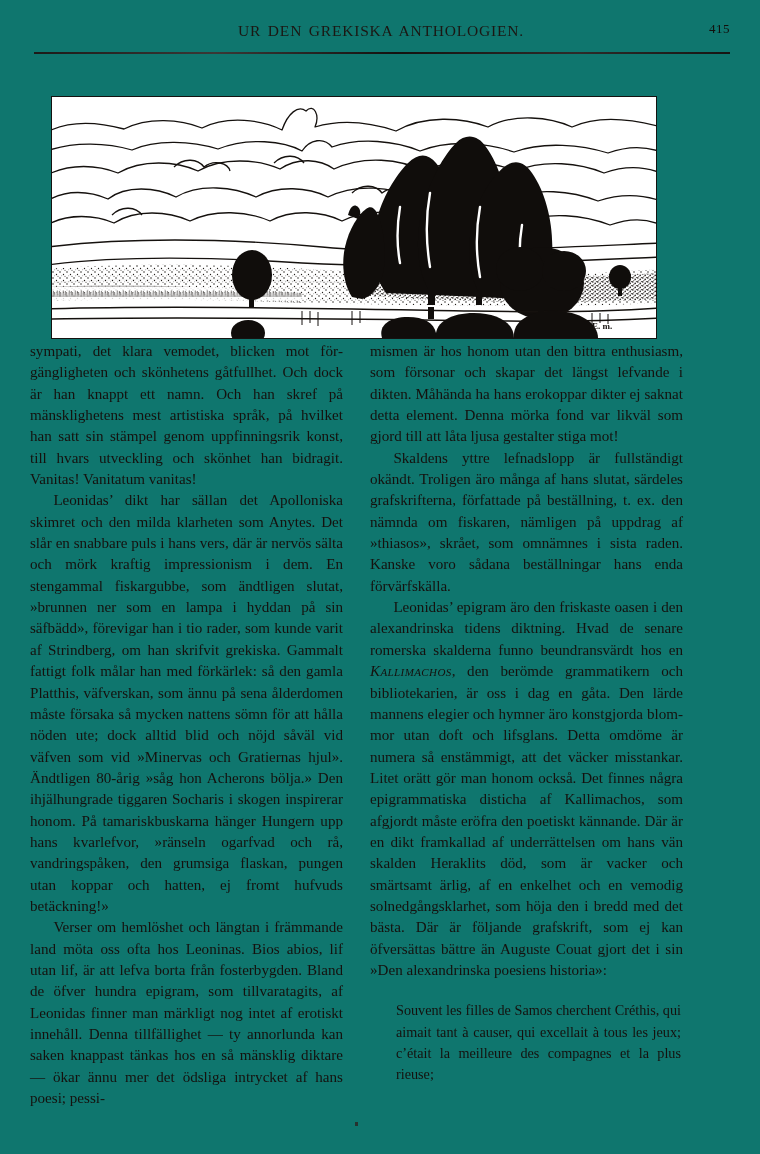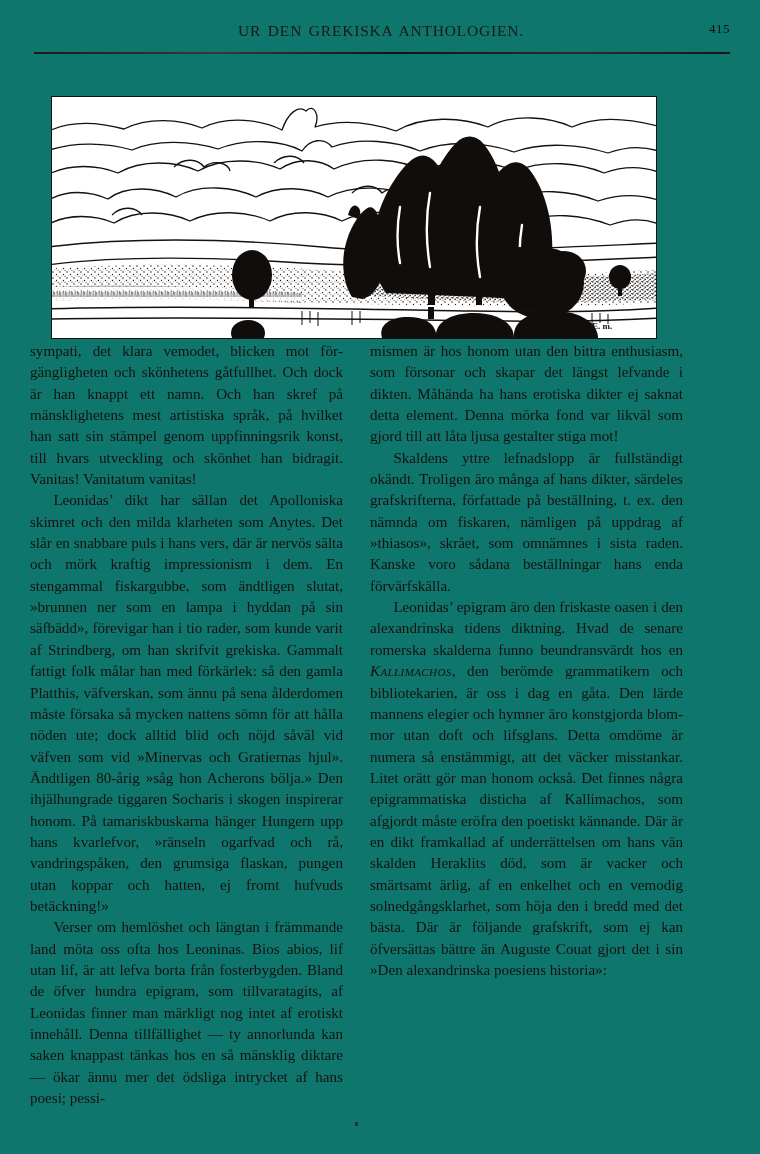--- a/index.html
+++ b/index.html
@@ -249,20 +249,23 @@
 
   </div>
 
   <div class="columns">
     <div class="col col-left">
         <p>sympati, det klara vemodet, blicken mot för­gängligheten och skönhetens gåtfullhet. Och dock är han knappt ett namn. Och han skref på mänsklighetens mest artistiska språk, på hvil­ket han satt sin stämpel genom uppfinnings­rik konst, till hvars utveckling och skönhet han bidragit. Vanitas! Vanitatum vanitas!</p>
         <p class="indent">Leonidas’ dikt har sällan det Apollo­niska skimret och den milda klarheten som Anytes. Det slår en snabbare puls i hans vers, där är nervös sälta och mörk kraftig impressionism i dem. En stengammal fiskargubbe, som ändtligen slutat, »brunnen ner som en lampa i hyddan på sin säfbädd», förevigar han i tio rader, som kunde varit af Strindberg, om han skrifvit grekiska. Gammalt fattigt folk målar han med för­kärlek: så den gamla Platthis, väfverskan, som ännu på sena ålderdomen måste för­saka så mycken nattens sömn för att hålla nöden ute; dock alltid blid och nöjd såväl vid väfven som vid »Minervas och Gratier­nas hjul». Ändtligen 80-årig »såg hon Acherons bölja.» Den ihjälhungrade tig­garen Socharis i skogen inspirerar honom. På tamariskbuskarna hänger Hungern upp hans kvarlefvor, »ränseln ogarfvad och rå, vandringspåken, den grumsiga flaskan, pun­gen utan koppar och hatten, ej fromt huf­vuds betäckning!»</p>
         <p class="indent">Verser om hemlöshet och längtan i främmande land möta oss ofta hos Leoni­nas. <span class="italic">Bios abios</span>, lif utan lif, är att lefva borta från fosterbygden. Bland de öfver hundra epigram, som tillvaratagits, af Leoni­das finner man märkligt nog intet af ero­tiskt innehåll. Denna tillfällighet — ty annorlunda kan saken knappast tänkas hos en så mänsklig diktare — ökar ännu mer det ödsliga intrycket af hans poesi; pessi-</p>
       </div>
     <div class="col col-right">
-        <p>mismen är hos honom utan den bittra en­thusiasm, som försonar och skapar det längst lefvande i dikten. Måhända ha hans ero­tiska dikter ej saknat detta element. Denna mörka fond var likväl som gjord till att låta ljusa gestalter stiga mot!</p>
-        <p class="indent">Skaldens yttre lefnadslopp är fullstän­digt okändt. Troligen äro många af hans dikter, särdeles grafskrifterna, författade på beställning, t. ex. den nämnda om fiska­ren, nämligen på uppdrag af »thiasos», skrået, som omnämnes i sista raden. Kan­ske voro sådana beställningar hans enda förvärfskälla.</p>
+        <p>mismen är hos honom utan den bittra en­thusiasm, som försonar och skapar det längst lefvande i dikten. Måhända ha hans ero­koppar dikter ej saknat detta element. Denna mörka fond var likväl som gjord till att låta ljusa gestalter stiga mot!</p>
+        <p class="indent">Skaldens yttre lefnadslopp är fullstän­digt okändt. Troligen äro många af hans slutat, särdeles grafskrifterna, författade på beställning, t. ex. den nämnda om fiska­ren, nämligen på uppdrag af »thiasos», skrået, som omnämnes i sista raden. Kan­ske voro sådana beställningar hans enda förvärfskälla.</p>
         <p class="indent">Leonidas’ epigram äro den friskaste oa­sen i den alexandrinska tidens diktning. Hvad de senare romerska skalderna funno beundransvärdt hos en <span class="smallcaps">Kallimachos</span>, den berömde grammatikern och bibliotekarien, är oss i dag en gåta. Den lärde mannens elegier och hymner äro konstgjorda blom­mor utan doft och lifsglans. Detta omdöme är numera så enstämmigt, att det väcker misstankar. Litet orätt gör man honom också. Det finnes några epigrammatiska disticha af Kallimachos, som afgjordt måste eröfra den poetiskt kännande. Där är en dikt framkallad af underrättelsen om hans vän skalden Heraklits död, som är vacker och smärtsamt ärlig, af en enkelhet och en vemodig solnedgångsklarhet, som höja den i bredd med det bästa. Där är följande grafskrift, som ej kan öfversättas bättre än Auguste Couat gjort det i sin »Den alex­andrinska poesiens historia»:</p>
+        <div class="quote">
+          <p>Souvent les filles de Samos cherchent Créthis, qui aimait tant à causer, qui ex­cellait à tous les jeux; c’était la meil­leure des compagnes et la plus rieuse;</p>
+        </div>
       </div>
   </div>
 
   <div class="speck"></div>
 </div>
 
 </body></html>

